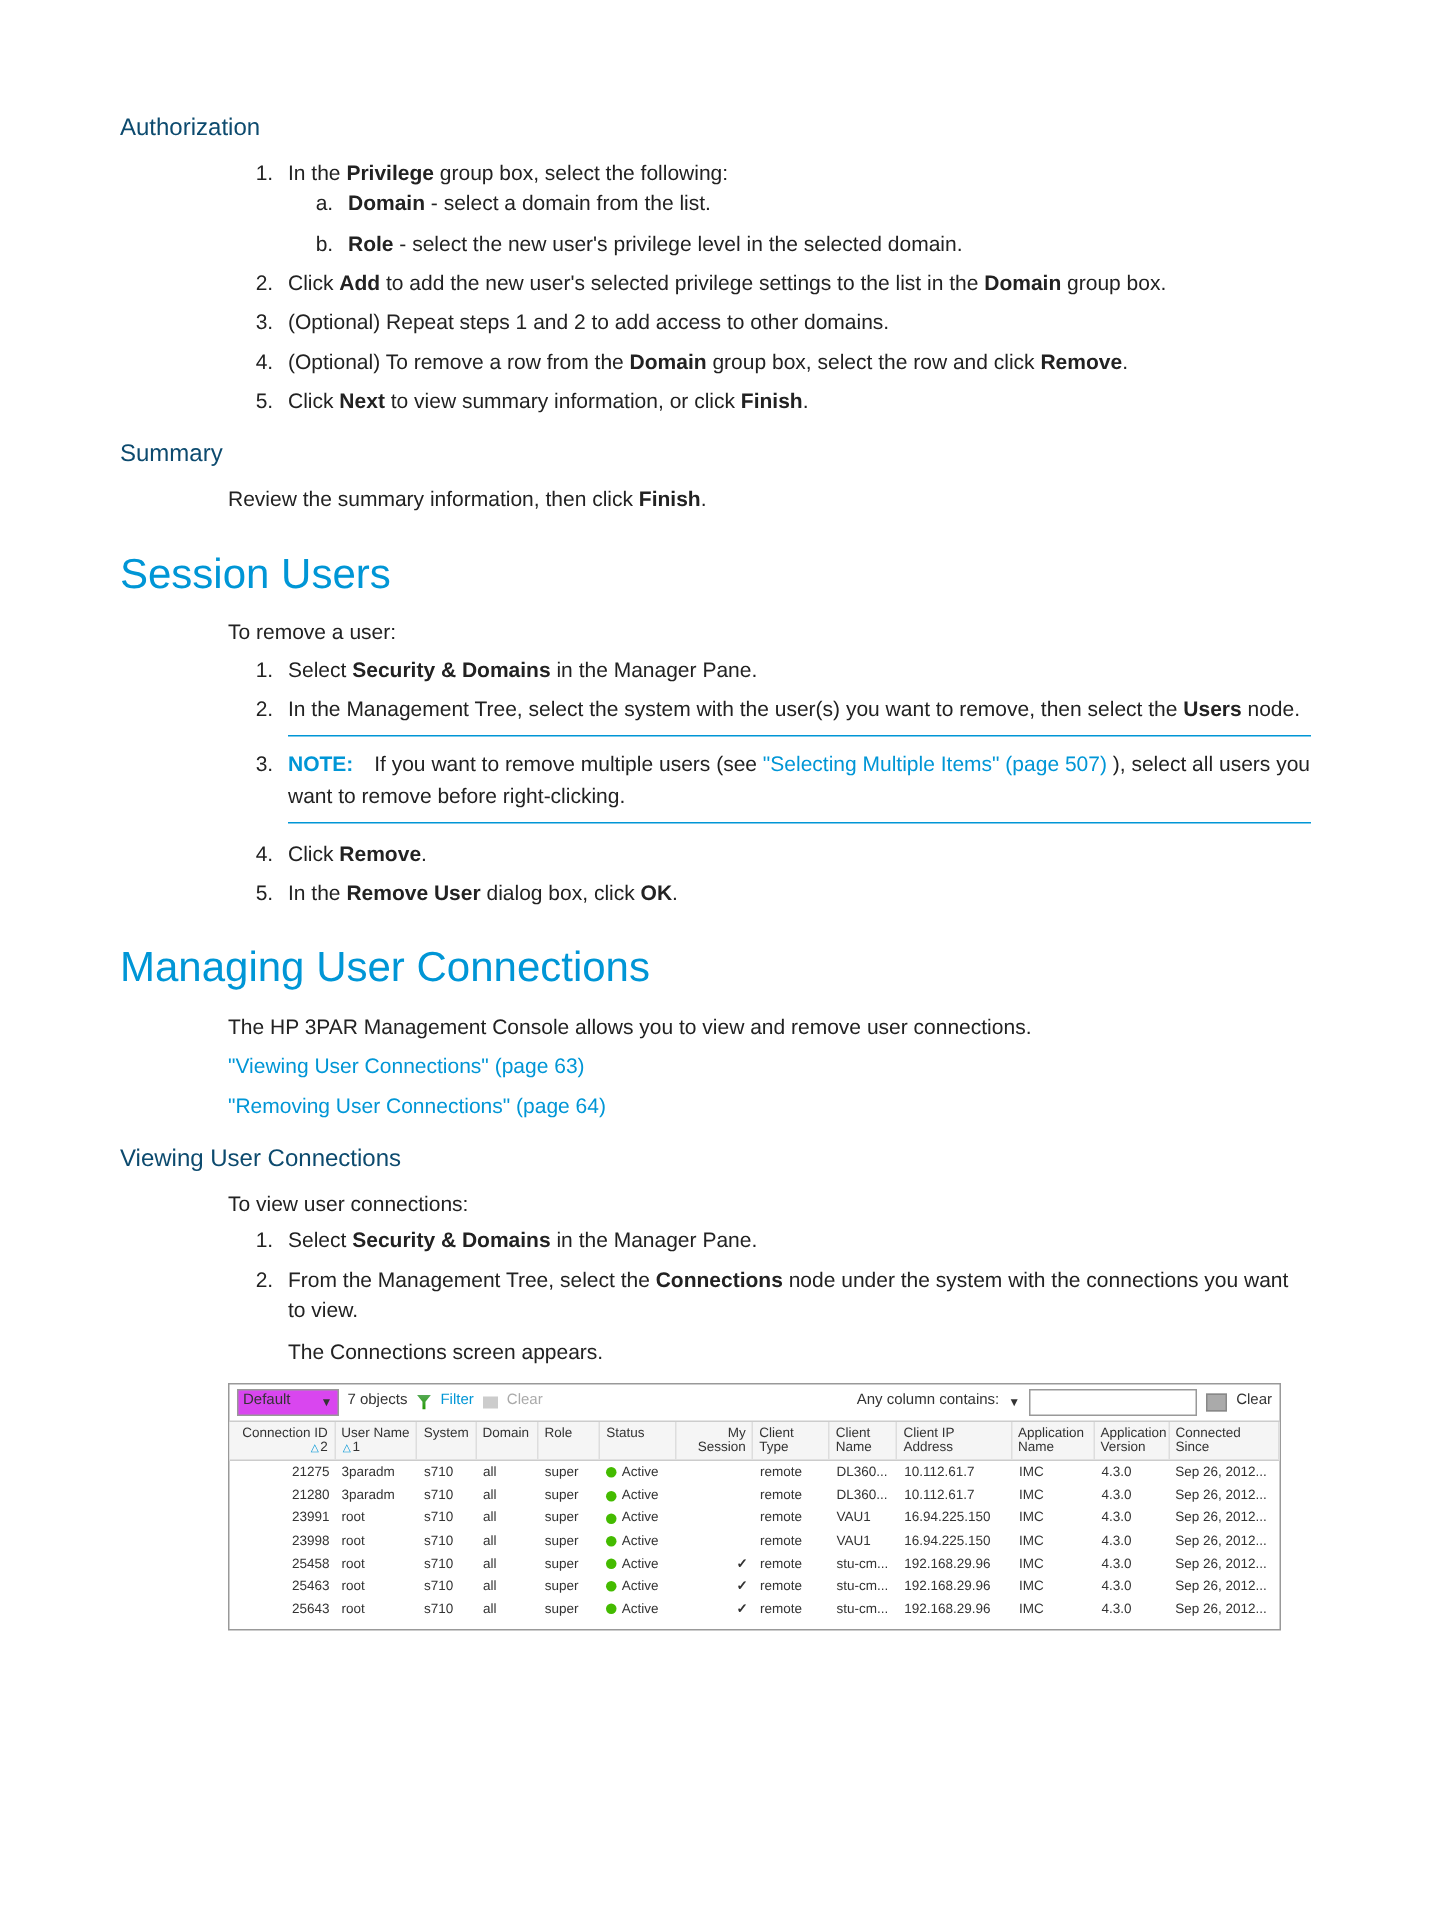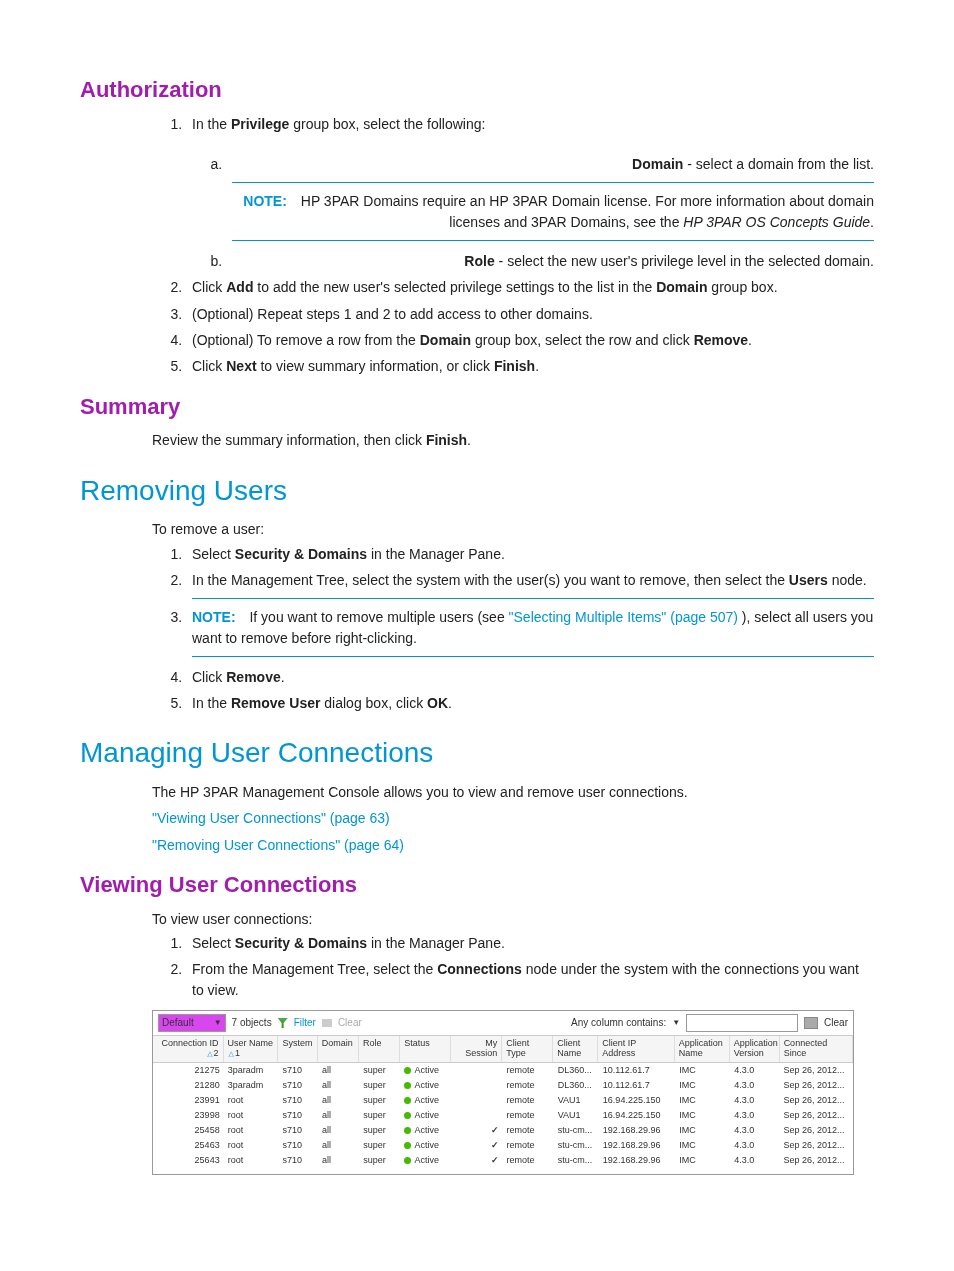--- a/index.html
+++ b/index.html
@@ -6,35 +6,35 @@
     font-family: Arial, Helvetica, sans-serif;
     font-size: 14px;
     color: #222;
     margin: 0;
     padding: 60px 80px 40px 80px;
     width: 954px;
     box-sizing: border-box;
     line-height: 1.45;
   }
   .h2 {
-    color: #a21caf;
-    font-size: 22px;
-    font-weight: bold;
+    color: #0c4a6e;
+    font-size: 16px;
+    font-weight: normal;
     margin: 14px 0 8px 0;
   }
   .h1 {
     color: #0096d6;
     font-size: 28px;
     font-weight: normal;
     margin: 20px 0 8px 0;
   }
   .indent1 { margin-left: 72px; }
   ol.num { margin: 4px 0 4px 72px; padding-left: 34px; }
   ol.num li { margin-bottom: 6px; padding-left: 6px; }
-  ol.alpha { list-style-type: lower-alpha; margin: 20px 0 4px 0; padding-left: 34px; text-align: right; }
+  ol.alpha { list-style-type: lower-alpha; margin: 0 0 4px 0; padding-left: 34px; }
   ol.alpha li { margin-bottom: 6px; padding-left: 6px; }
   .note-box {
     border-top: 1px solid #0096d6;
     border-bottom: 1px solid #0096d6;
     padding: 8px 0;
     margin: 8px 0 10px 0;
   }
   .note-label { color: #0096d6; font-weight: bold; margin-right: 10px; }
   .link { color: #0096d6; }
   b { font-weight: bold; }
@@ -104,24 +104,20 @@
 </head>
 <body>
 
 <div class="h2">Authorization</div>
 <ol class="num">
   <li>
     <span>In the </span><b>Privilege</b><span> group box, select the following:</span>
     <ol class="alpha">
       <li>
         <b>Domain</b><span> - select a domain from the list.</span>
-        <div class="note-box">
-          <span class="note-label">NOTE:</span>
-          <span>HP 3PAR Domains require an HP 3PAR Domain license. For more information about domain licenses and 3PAR Domains, see the </span><em>HP 3PAR OS Concepts Guide</em><span>.</span>
-        </div>
       </li>
       <li>
         <b>Role</b><span> - select the new user's privilege level in the selected domain.</span>
       </li>
     </ol>
   </li>
   <li>
     <span>Click </span><b>Add</b><span> to add the new user's selected privilege settings to the list in the </span><b>Domain</b><span> group box.</span>
   </li>
   <li>(Optional) Repeat steps 1 and 2 to add access to other domains.</li>
@@ -131,21 +127,21 @@
   <li>
     <span>Click </span><b>Next</b><span> to view summary information, or click </span><b>Finish</b><span>.</span>
   </li>
 </ol>
 
 <div class="h2">Summary</div>
 <div class="indent1">
   <span>Review the summary information, then click </span><b>Finish</b><span>.</span>
 </div>
 
-<div class="h1">Removing Users</div>
+<div class="h1">Session Users</div>
 <div class="indent1">To remove a user:</div>
 <ol class="num">
   <li>
     <span>Select </span><b>Security &amp; Domains</b><span> in the Manager Pane.</span>
   </li>
   <li>
     <span>In the Management Tree, select the system with the user(s) you want to remove, then select the </span><b>Users</b><span> node.</span>
   </li>
   <li>
     <div class="note-box">
@@ -167,20 +163,21 @@
 <div class="indent1" style="margin-top:6px;"><span class="link">"Removing User Connections" (page 64)</span></div>
 
 <div class="h2">Viewing User Connections</div>
 <div class="indent1">To view user connections:</div>
 <ol class="num">
   <li>
     <span>Select </span><b>Security &amp; Domains</b><span> in the Manager Pane.</span>
   </li>
   <li>
     <span>From the Management Tree, select the </span><b>Connections</b><span> node under the system with the connections you want to view.</span>
+    <div style="margin-top:8px;">The Connections screen appears.</div>
   </li>
 </ol>
 
 <div class="screenshot">
   <div class="toolbar">
     <span class="dropdown">
       <span>Default</span>
         <span class="caret">▼</span>
     </span>
     <span>7 objects</span>

